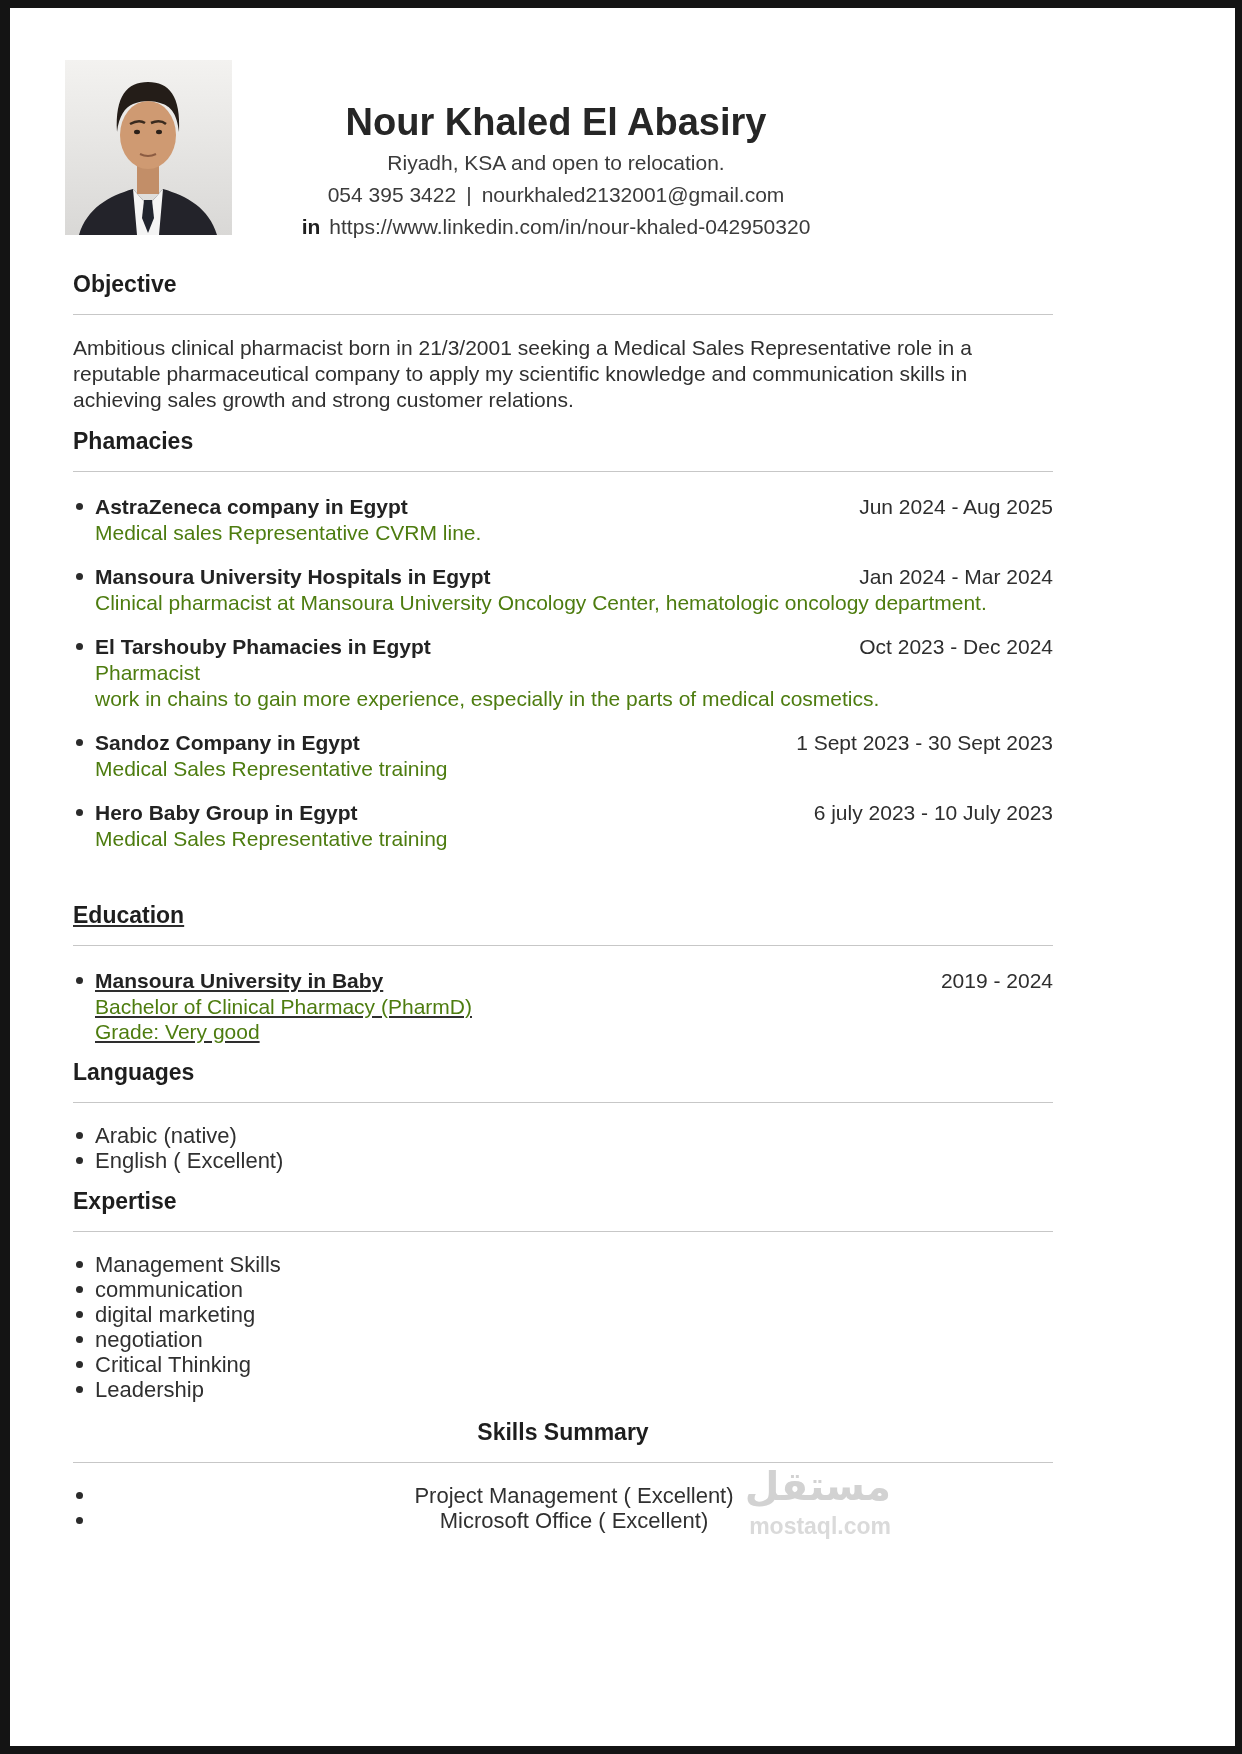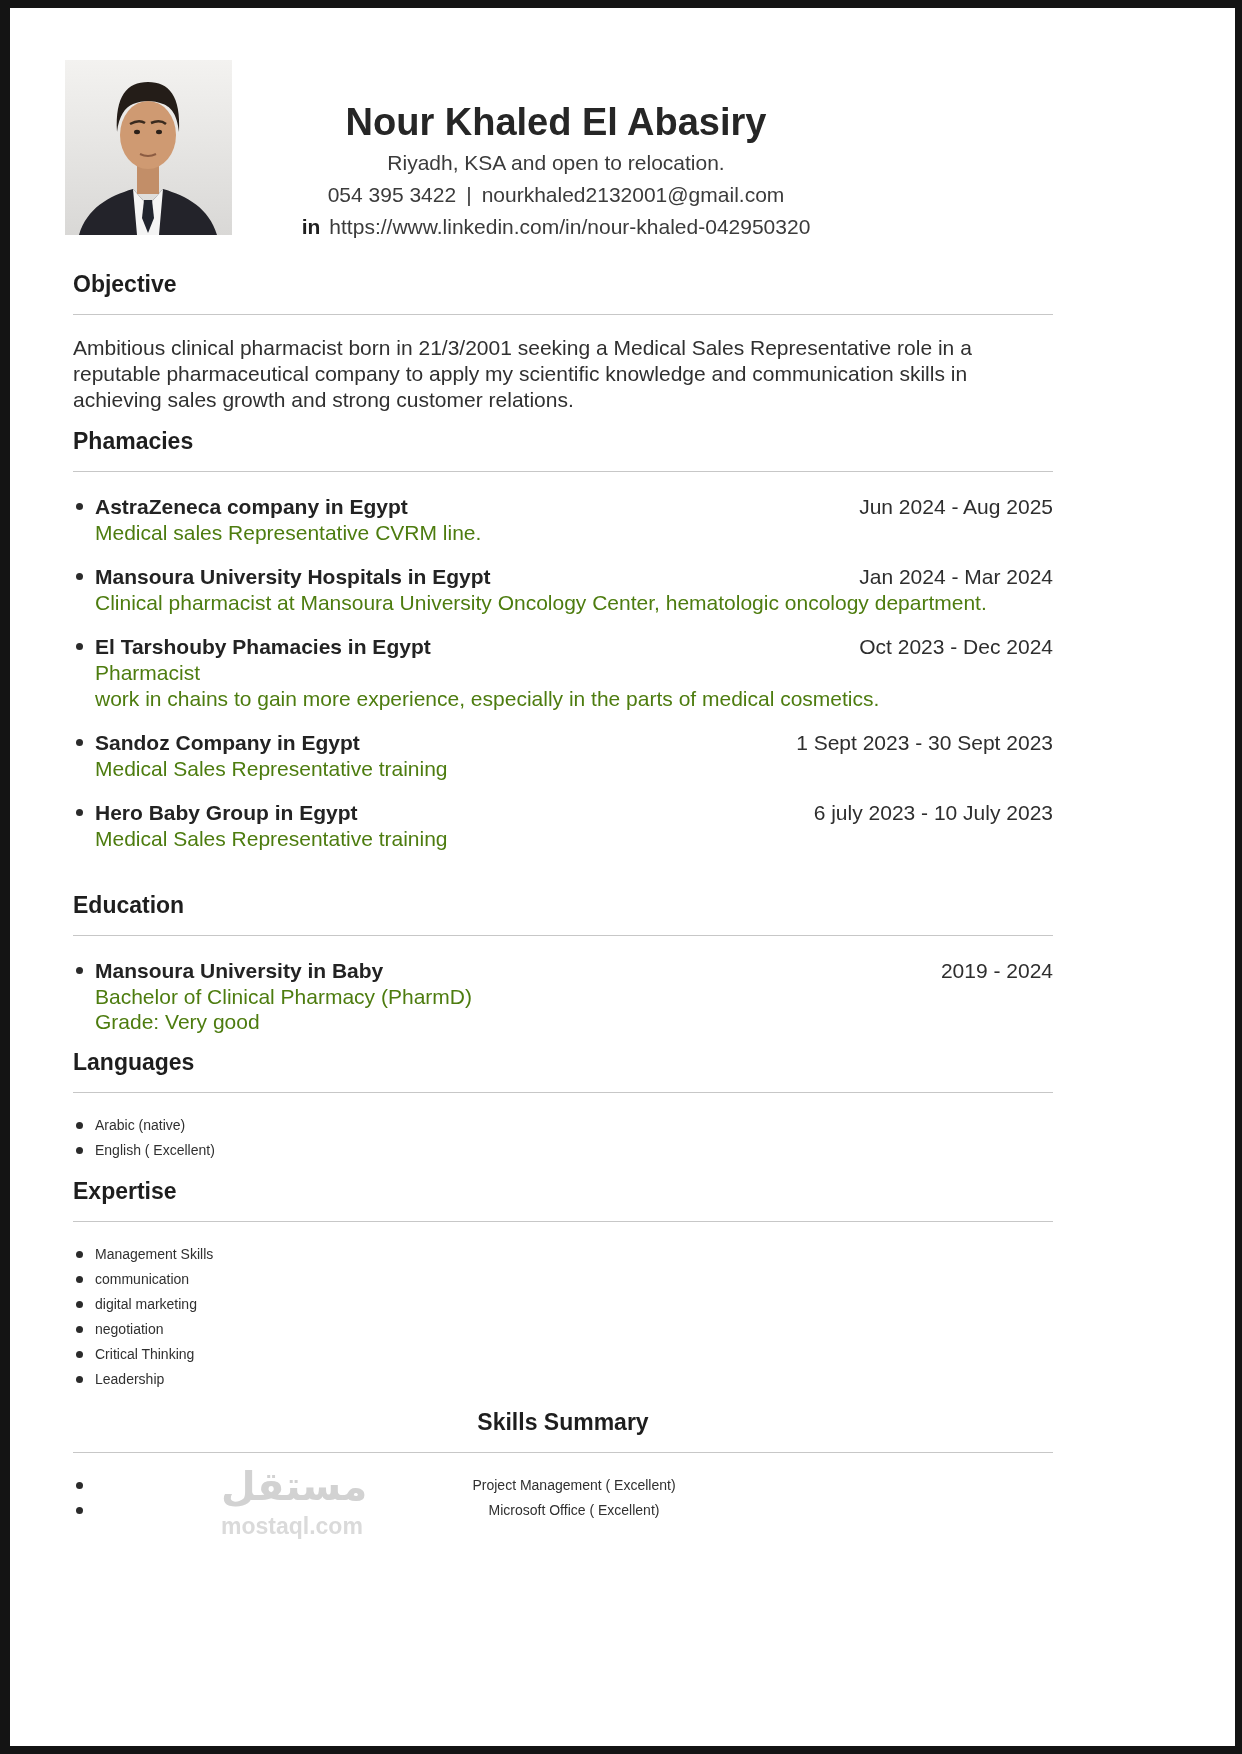--- a/index.html
+++ b/index.html
@@ -117,52 +117,52 @@
   .item-dates {
     position: absolute;
     right: 0;
     top: 0;
     font-size: 21px;
     line-height: 26px;
     color: #2e2e2e;
     white-space: nowrap;
   }
   .edu .item-line { line-height: 25px; }
-  .section-education { margin-top: 39px; }
+  .section-education { margin-top: 49px; text-decoration: underline; }
   .section-skills { margin-top: 16px; text-align: center; }
   
   .bullet-list {
     list-style: none;
     margin: 20px 0 0 0;
     padding: 0;
   }
   .bullet-list li {
     position: relative;
     padding-left: 22px;
-    font-size: 14px;
+    font-size: 22px;
     line-height: 25px;
     color: #303030;
   }
   .bullet-list li::before {
     content: '';
     position: absolute;
     left: 3px;
     top: 9px;
     width: 7px;
     height: 7px;
     border-radius: 50%;
     background: #2b2b2b;
   }
   
   .watermark {
     position: absolute;
     left: 211px;
     top: 1455px;
     width: 670px;
-    text-align: left;
+    text-align: right;
     pointer-events: none;
   }
   .watermark-ar {
     font-family: "DejaVu Sans", sans-serif;
     font-size: 40px;
     font-weight: bold;
     color: #d2d2d2;
     line-height: 46px;
   }
   .watermark-domain {

